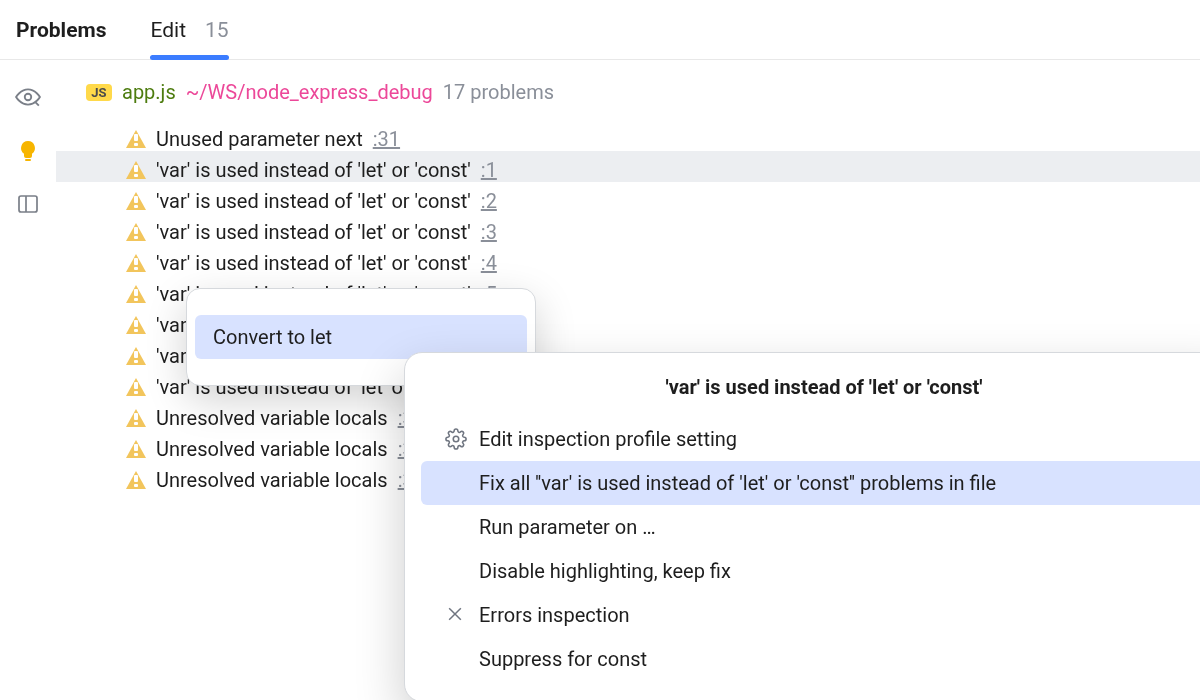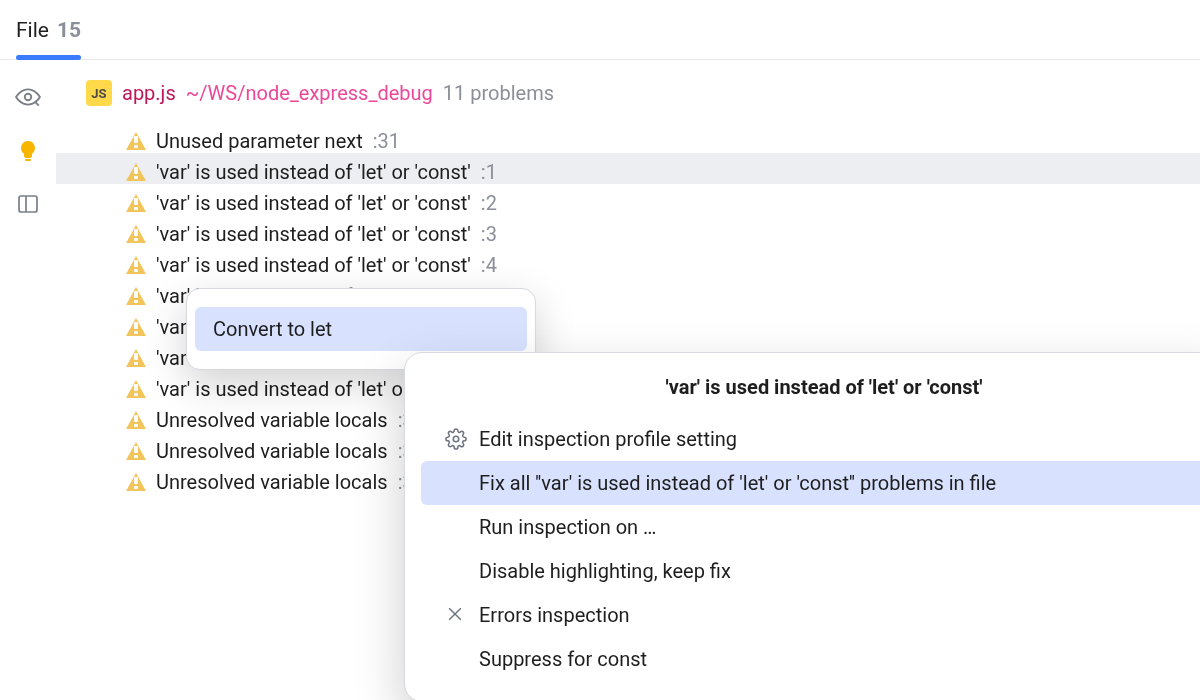--- a/index.html
+++ b/index.html
@@ -24,21 +24,21 @@
   .tab {
     display: flex;
     align-items: center;
     height: 100%;
     position: relative;
     cursor: pointer;
     font-size: 21px;
     color: #1e1e1e;
   }
   .tab.bold { font-weight: 700; }
-  .tab .count { color: #8a8f99; margin-left: 8px; font-weight: 700; }
+  .tab .count { color: #8a8f99; margin-left: 19px; font-weight: 400; }
   .tab.active::after {
     content: "";
     position: absolute;
     left: 0; right: 0; bottom: -1px;
     height: 5px;
     background: #3b7cff;
     border-radius: 3px;
   }
   .main {
     display: flex;
@@ -64,27 +64,27 @@
     align-items: center;
     gap: 10px;
     padding: 4px 0 16px 30px;
     font-size: 20px;
   }
   .js-badge {
     background: #ffd94a;
     color: #4b4b4b;
     font-weight: 700;
     font-size: 13px;
-    width: 26px; height: 26px;
+    width: 26px; height: 17px;
     display: inline-flex;
     align-items: center;
     justify-content: center;
     border-radius: 4px;
   }
-  .file-name { color: #be185d; }
+  .file-name { color: #4d7c0f; }
   .file-path { color: #ec4899; }
   .file-count { color: #8a8f99; }
   .issue-row {
     display: flex;
     align-items: center;
     gap: 10px;
     padding: 7px 0 0 70px;
     font-size: 20px;
     color: #1e1e1e;
     cursor: pointer;
@@ -108,41 +108,41 @@
     border-radius: 1px;
   }
   .warn-icon::before {
     content: "";
     position: absolute;
     top: 13px; left: -2px;
     width: 4px; height: 3px;
     background: #fff;
     border-radius: 1px;
   }
-  .loc { color: #8a8f99; }
+  .loc { color: #8a8f99; text-decoration: underline; }
   .popup1 {
     position: absolute;
     top: 228px; left: 130px;
     width: 350px;
     background: #fff;
     border: 1px solid #d6d9dd;
     border-radius: 14px;
     box-shadow: 0 14px 40px rgba(0,0,0,0.18);
     padding: 10px 0;
     z-index: 10;
   }
   .popup1 .item {
     padding: 10px 26px;
     font-size: 20px;
     cursor: pointer;
   }
   .popup1 .item.hl {
     background: #d8e2ff;
     border-radius: 6px;
-    margin: 8px 8px;
+    margin: 16px 8px;
     padding: 10px 18px;
   }
   .popup2 {
     position: absolute;
     top: 292px; left: 348px;
     width: 840px;
     background: #fff;
     border: 1px solid #d6d9dd;
     border-radius: 18px;
     box-shadow: 0 20px 50px rgba(0,0,0,0.2);
@@ -173,22 +173,25 @@
   .gear-icon, .x-icon {
     width: 22px; height: 22px;
     color: #6f7580;
     flex-shrink: 0;
   }
 </style>
 </head>
 <body>
 
 <div class="tabbar">
+  <div class="tab bold">
+    <span>Problems</span>
+  </div>
   <div class="tab active">
-    <span>File</span>
+    <span>Edit</span>
     <span class="count">15</span>
   </div>
 </div>
 
 <div class="main">
   <div class="gutter">
     <span class="gicon">
       <svg width="26" height="26" viewBox="0 0 24 24" fill="none" stroke="currentColor" stroke-width="1.7">
           <path d="M1 12s4-7 11-7 11 7 11 7-4 7-11 7S1 12 1 12z"></path>
           <circle cx="12" cy="12" r="3"></circle>
@@ -207,21 +210,21 @@
           <line x1="10" y1="4" x2="10" y2="20"></line>
         </svg>
     </span>
   </div>
 
   <div class="content">
     <div class="file-header">
       <span class="js-badge">JS</span>
       <span class="file-name">app.js</span>
       <span class="file-path">~/WS/node_express_debug</span>
-      <span class="file-count">11 problems</span>
+      <span class="file-count">17 problems</span>
     </div>
 
     <div id="issues-container">
         <div class="issue-row">
           <span class="warn-icon"></span>
           <span>Unused parameter next</span> 
           <span class="loc">:31</span>
         </div>
         <div class="issue-row selected">
           <span class="warn-icon"></span>
@@ -295,21 +298,21 @@
                 <path d="M19.4 15a1.7 1.7 0 0 0 .34 1.87l.06.06a2 2 0 1 1-2.83 2.83l-.06-.06a1.7 1.7 0 0 0-1.87-.34 1.7 1.7 0 0 0-1 1.56V21a2 2 0 1 1-4 0v-.09a1.7 1.7 0 0 0-1-1.56 1.7 1.7 0 0 0-1.87.34l-.06.06a2 2 0 1 1-2.83-2.83l.06-.06a1.7 1.7 0 0 0 .34-1.87 1.7 1.7 0 0 0-1.56-1H3a2 2 0 1 1 0-4h.09a1.7 1.7 0 0 0 1.56-1 1.7 1.7 0 0 0-.34-1.87l-.06-.06a2 2 0 1 1 2.83-2.83l.06.06a1.7 1.7 0 0 0 1.87.34H9a1.7 1.7 0 0 0 1-1.56V3a2 2 0 1 1 4 0v.09a1.7 1.7 0 0 0 1 1.56 1.7 1.7 0 0 0 1.87-.34l.06-.06a2 2 0 1 1 2.83 2.83l-.06.06a1.7 1.7 0 0 0-.34 1.87V9a1.7 1.7 0 0 0 1.56 1H21a2 2 0 1 1 0 4h-.09a1.7 1.7 0 0 0-1.56 1z"></path>
               </svg></span>
             <span>Edit inspection profile setting</span>
           </div>
           <div class="row hl">
             <span class="spacer"></span>
             <span>Fix all ''var' is used instead of 'let' or 'const'' problems in file</span>
           </div>
           <div class="row">
             <span class="spacer"></span>
-            <span>Run inspection on …</span>
+            <span>Run parameter on …</span>
           </div>
           <div class="row">
             <span class="spacer"></span>
             <span>Disable highlighting, keep fix</span>
           </div>
           <div class="row">
             <span class="x-icon"><svg width="20" height="20" viewBox="0 0 24 24" fill="none" stroke="currentColor" stroke-width="1.8">
                 <line x1="5" y1="5" x2="19" y2="19"></line>
                 <line x1="19" y1="5" x2="5" y2="19"></line>
               </svg></span>

